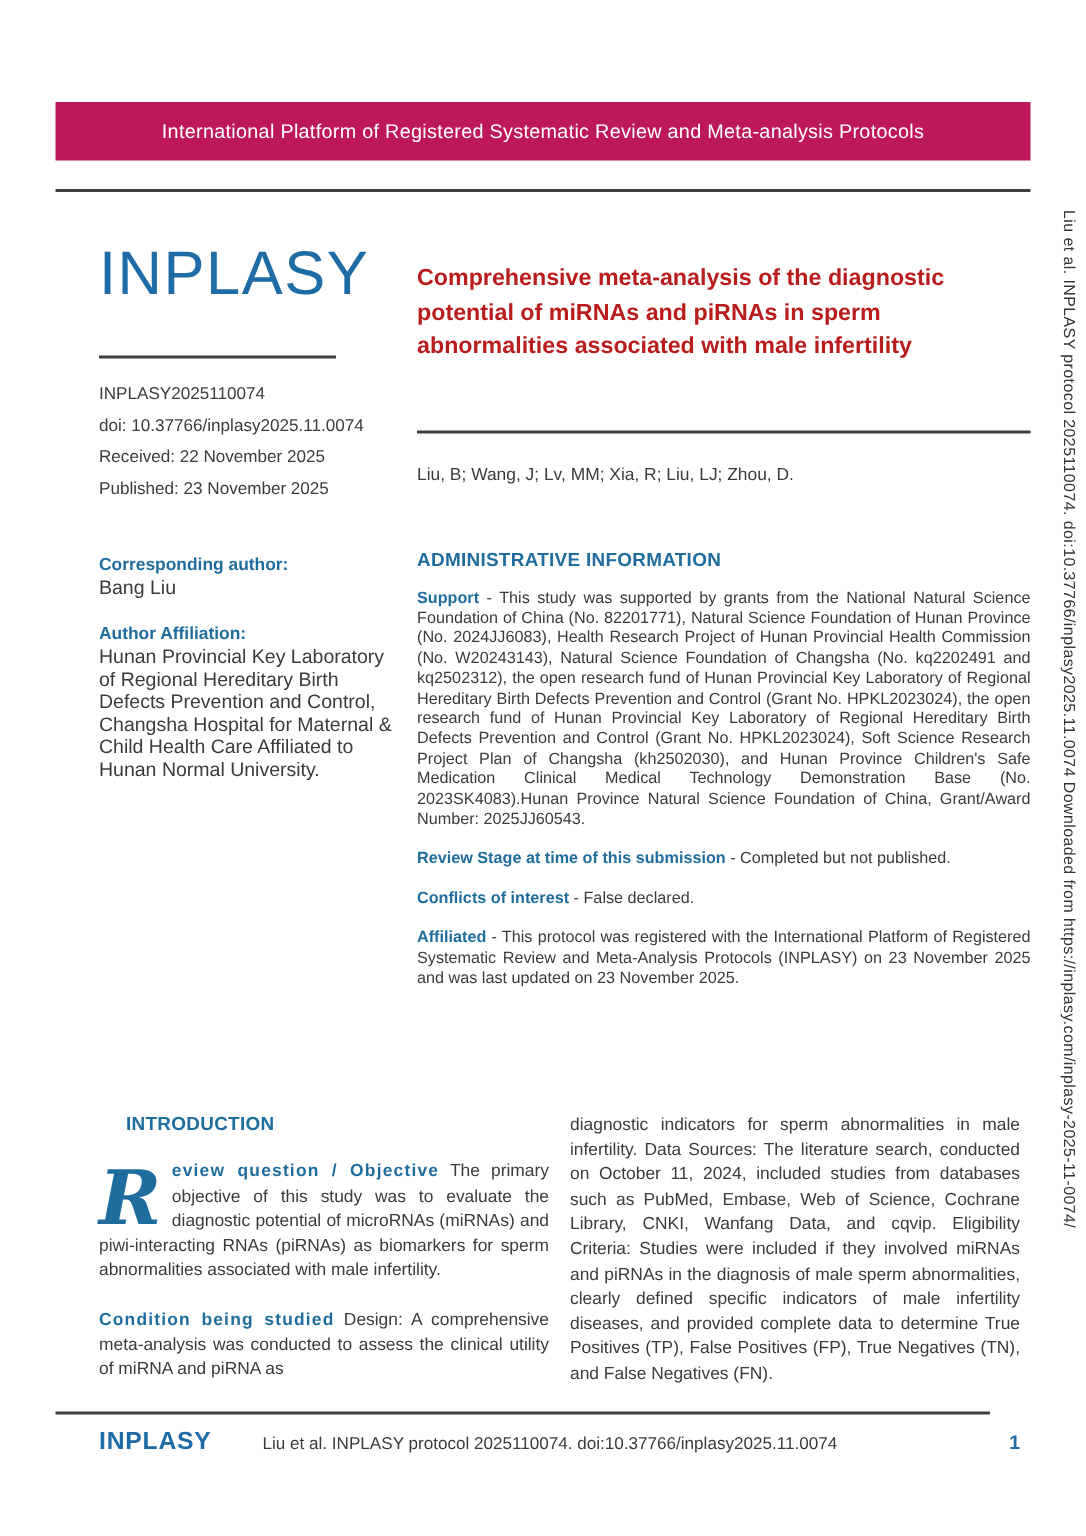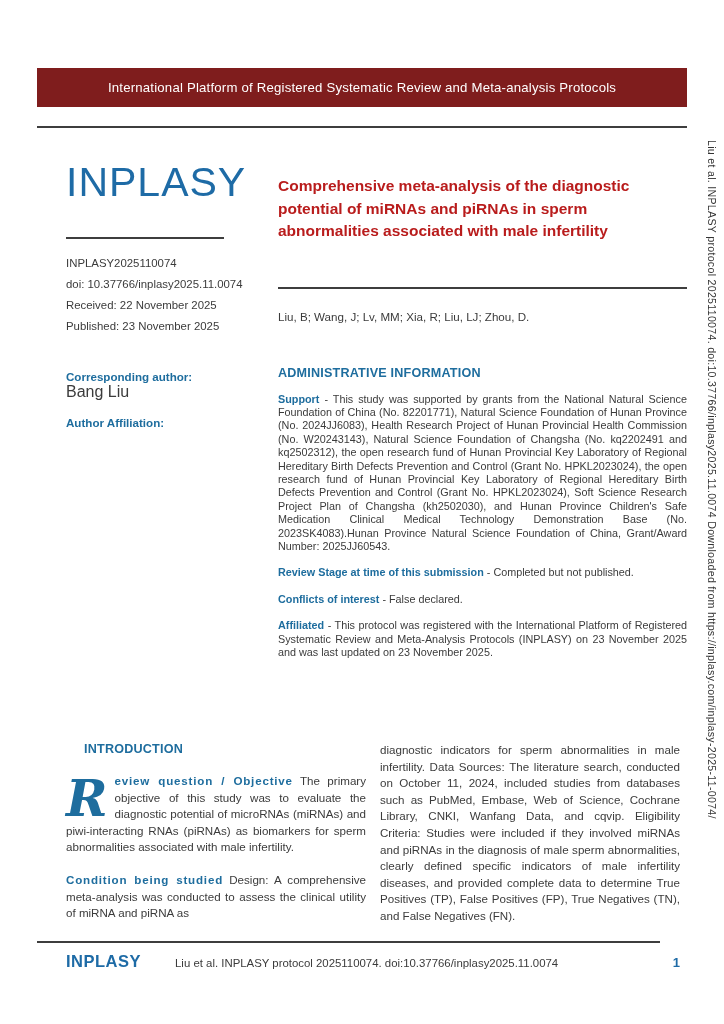--- a/index.html
+++ b/index.html
@@ -9,21 +9,21 @@
     position: relative;
     width: 724px;
     height: 1024px;
     background: #ffffff;
     overflow: hidden;
   }
   .banner {
     position: absolute;
     left: 37px; top: 68px;
     width: 650px; height: 39px;
-    background: #7f1d1d;
+    background: #be185d;
     color: #ffffff;
     display: flex;
     align-items: center;
     justify-content: center;
     font-size: 13.2px;
     letter-spacing: 0.2px;
   }
   .top-rule {
     position: absolute;
     left: 37px; top: 126px;
@@ -55,21 +55,21 @@
   }
   .meta-line.published { margin-top: 5px; }
   .side-label {
     font-size: 11.6px;
     font-weight: bold;
     color: #1e6d9e;
     line-height: 14px;
   }
   .side-label.first { margin-top: 37px; }
   .side-text {
-    font-size: 16px;
+    font-size: 13px;
     line-height: 15px;
     color: #3b3b3b;
   }
   .side-text.email { margin-top: 16px; }
   .side-label.affil { margin-top: 17px; }
   .right-col {
     position: absolute;
     left: 278px; top: 175px;
     width: 409px;
   }
@@ -195,20 +195,21 @@
   <div class="left-col">
     <div class="logo">INPLASY</div>
     <div class="logo-rule"></div>
     <div class="meta-line">INPLASY2025110074</div>
     <div class="meta-line">doi: 10.37766/inplasy2025.11.0074</div>
     <div class="meta-line">Received: 22 November 2025</div>
     <div class="meta-line published">Published: 23 November 2025</div>
     <div class="side-label first">Corresponding author:</div>
     <div class="side-text">Bang Liu</div>
     <div class="side-label affil">Author Affiliation:</div>
+    <div class="side-text affiliation">Hunan Provincial Key Laboratory of Regional Hereditary Birth Defects Prevention and Control, Changsha Hospital for Maternal &amp; Child Health Care Affiliated to Hunan Normal University.</div>
   </div>
 
   <div class="right-col">
     <h1 class="title">Comprehensive meta-analysis of the diagnostic potential of miRNAs and piRNAs in sperm abnormalities associated with male infertility</h1>
     <div class="authors-rule"></div>
     <div class="authors">Liu, B; Wang, J; Lv, MM; Xia, R; Liu, LJ; Zhou, D.</div>
 
     <h2 class="section-heading admin-heading">ADMINISTRATIVE INFORMATION</h2>
 
     <p class="admin-para"><span class="lead">Support</span><span> -  This study was supported by grants from the National Natural Science Foundation of China (No. 82201771), Natural Science Foundation of Hunan Province (No. 2024JJ6083), Health Research Project of Hunan Provincial Health Commission (No. W20243143), Natural Science Foundation of Changsha (No. kq2202491 and kq2502312), the open research fund of Hunan Provincial Key Laboratory of Regional Hereditary Birth Defects Prevention and Control (Grant No. HPKL2023024), the open research fund of Hunan Provincial Key Laboratory of Regional Hereditary Birth Defects Prevention and Control (Grant No. HPKL2023024), Soft Science Research Project Plan of Changsha (kh2502030), and Hunan Province Children's Safe Medication Clinical Medical Technology Demonstration Base (No. 2023SK4083).Hunan Province Natural Science Foundation of China, Grant/Award Number: 2025JJ60543.</span></p>

